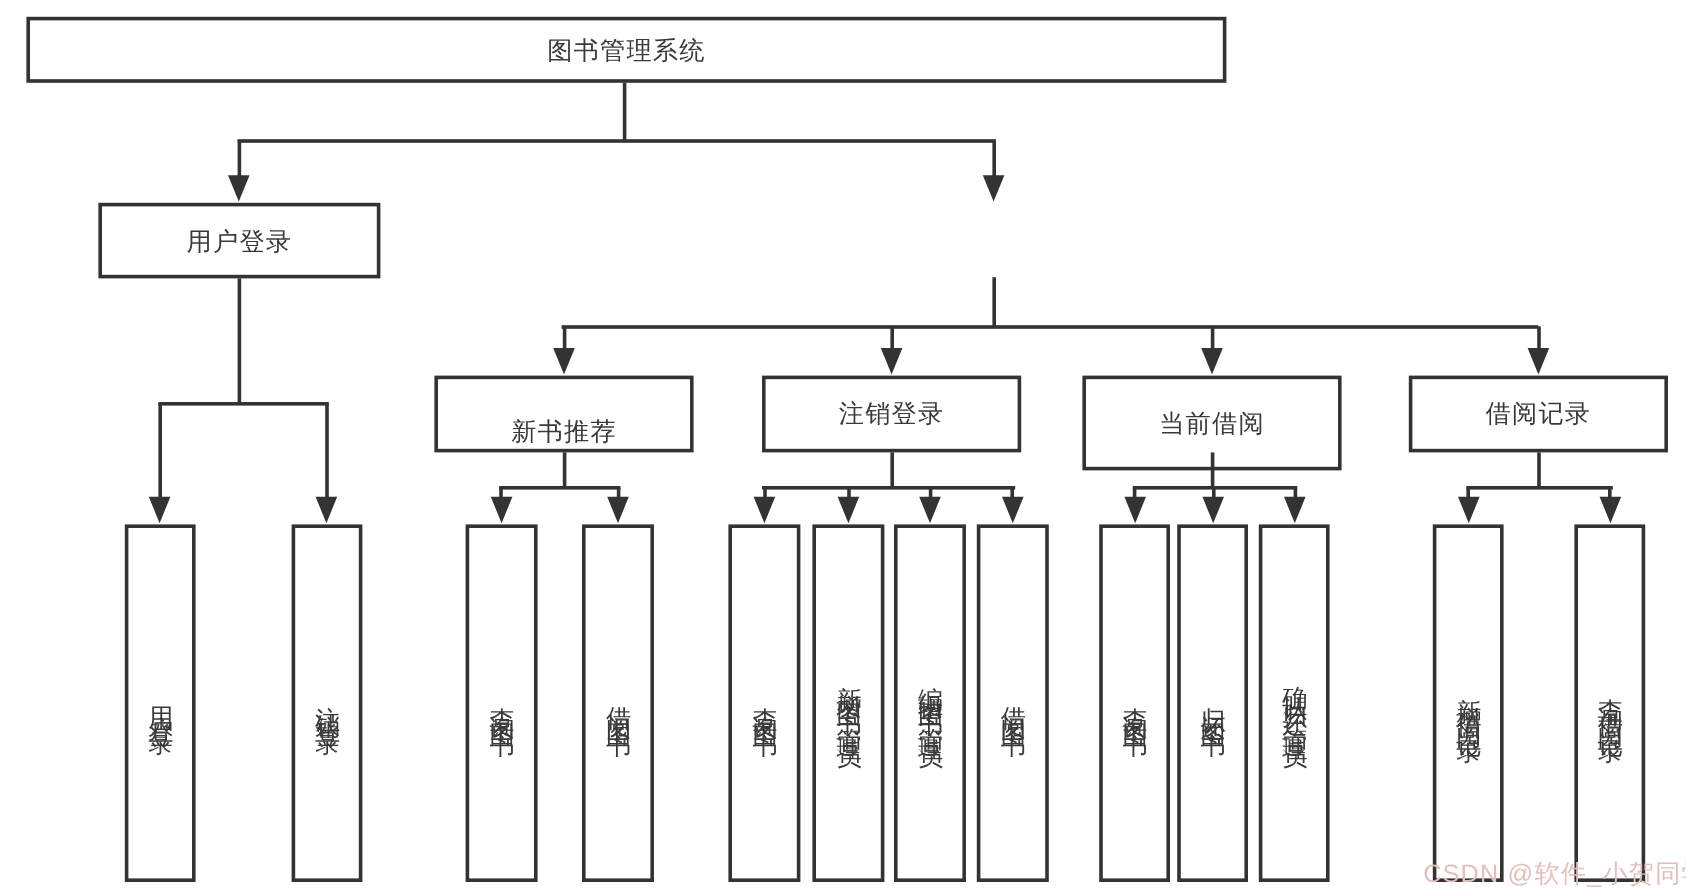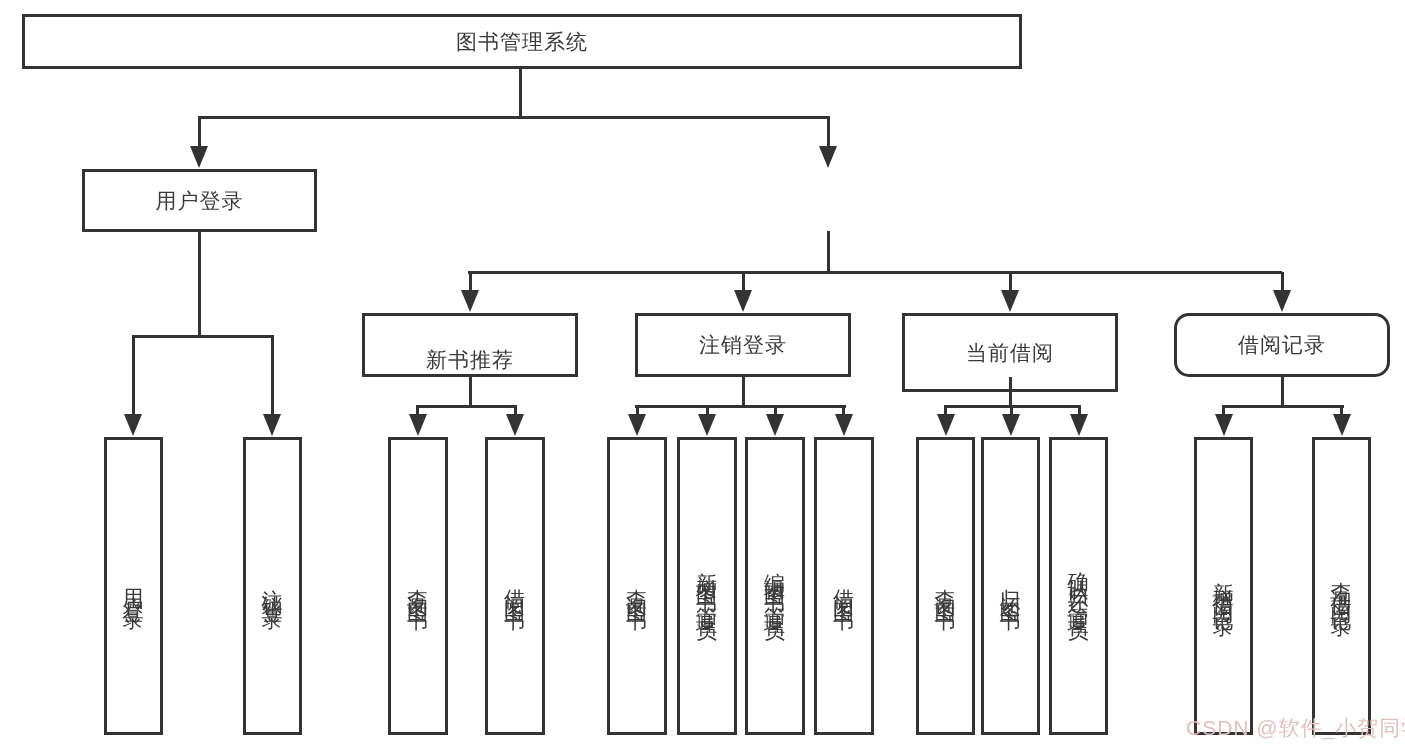--- a/index.html
+++ b/index.html
@@ -58,21 +58,21 @@
 
   <div class="box" style="left:362px;top:313px;width:216px;height:64px;align-items:flex-end;">
     <span class="hlabel">新书推荐</span>
   </div>
   <div class="box" style="left:635px;top:313px;width:216px;height:64px;">
     <span class="hlabel">注销登录</span>
   </div>
   <div class="box" style="left:902px;top:313px;width:216px;height:79px;">
     <span class="hlabel">当前借阅</span>
   </div>
-  <div class="box" style="left:1174px;top:313px;width:216px;height:64px;border-radius:15px;">
+  <div class="box" style="left:1174px;top:313px;width:216px;height:64px;">
     <span class="hlabel">借阅记录</span>
   </div>
 
   <div class="box leaf" style="left:104px;top:437px;width:59px;height:298px;">
     <span class="vtext">用户登录</span>
   </div>
   <div class="box leaf" style="left:243px;top:437px;width:59px;height:298px;">
     <span class="vtext">注销登录</span>
   </div>
 

